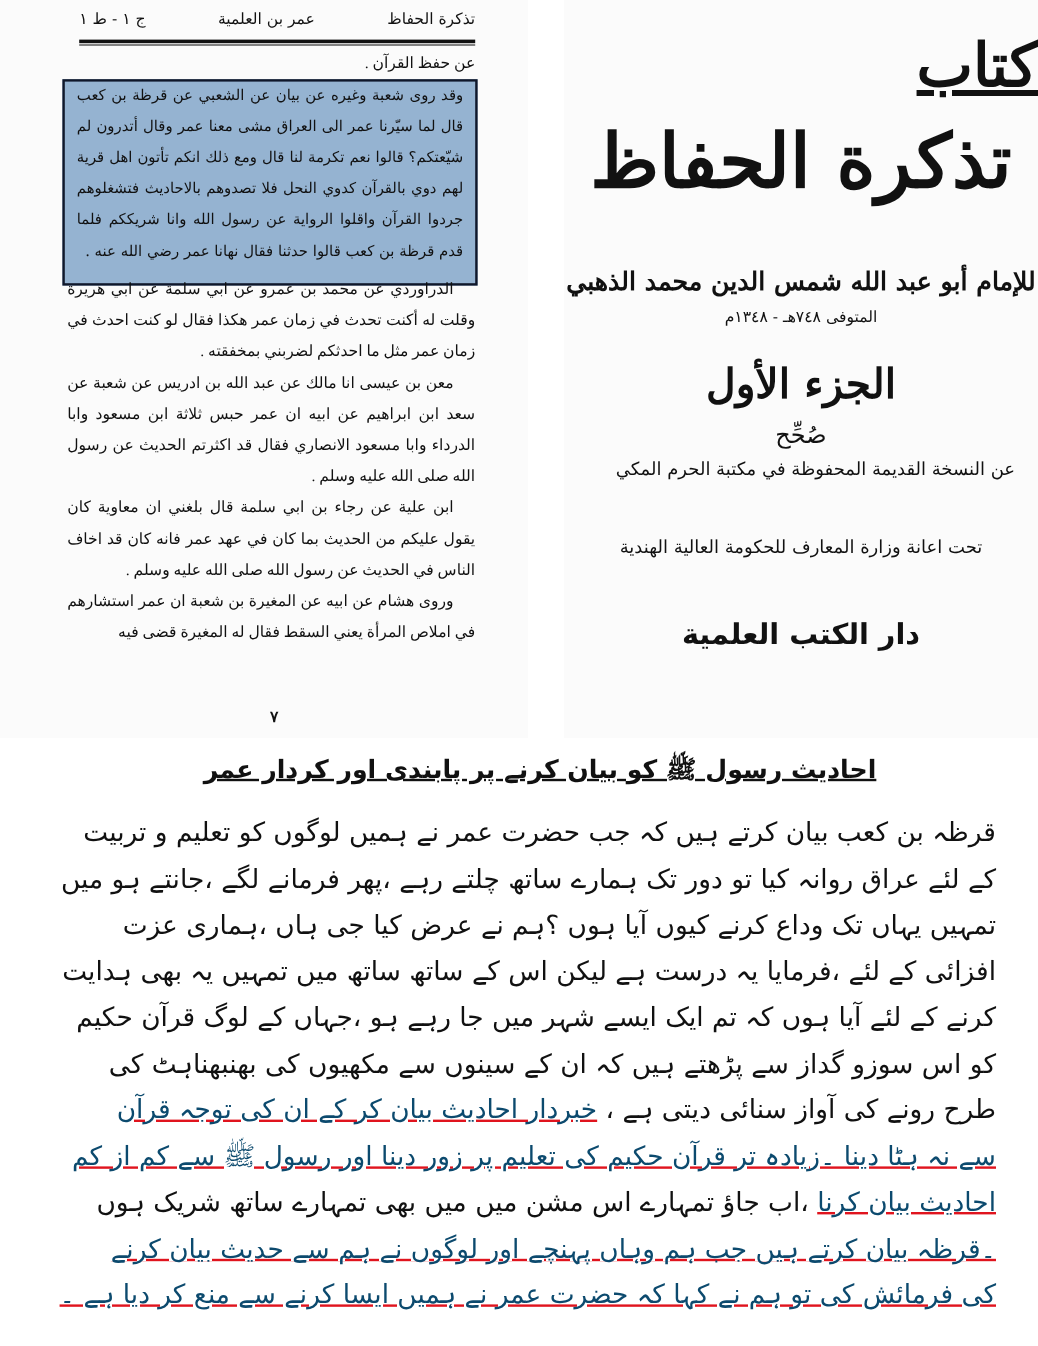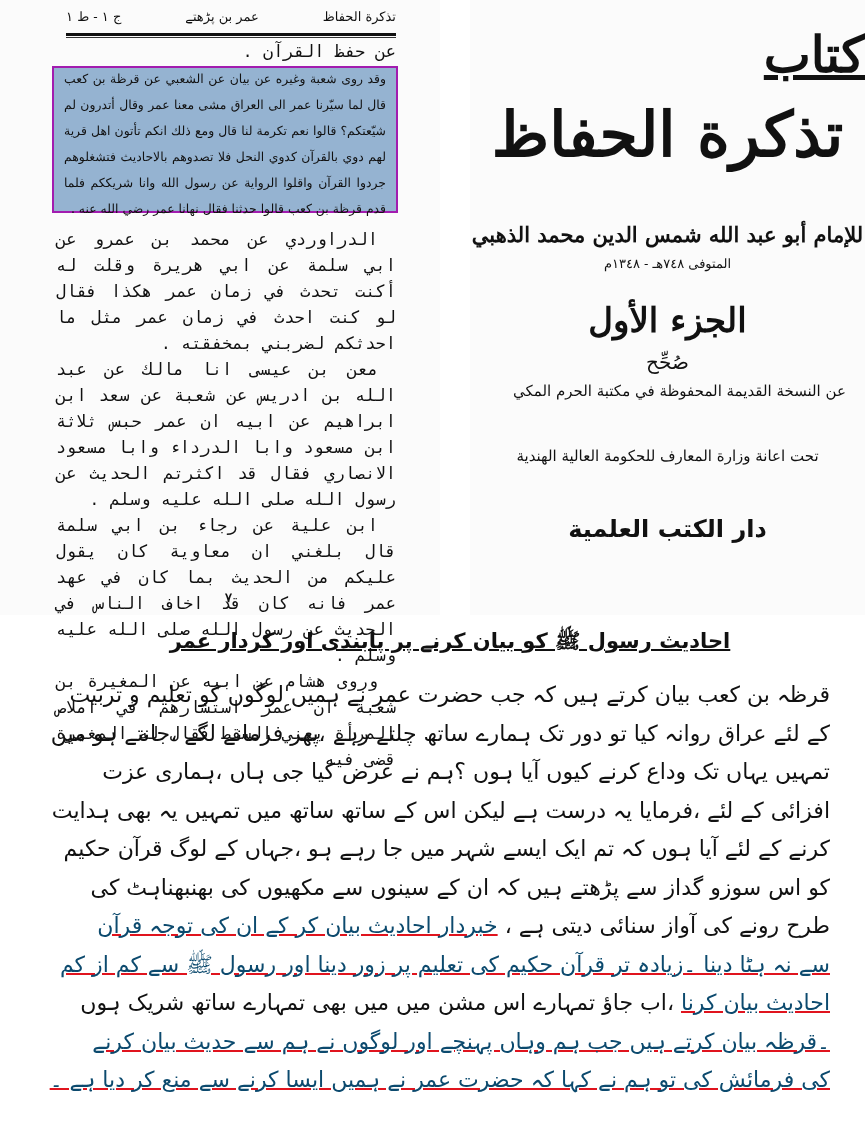--- a/index.html
+++ b/index.html
@@ -3,23 +3,23 @@
 <meta charset="utf-8">
 <style>
   html,body{margin:0;padding:0;}
   body{width:865px;height:1122px;background:#ffffff;position:relative;overflow:hidden;font-family:"DejaVu Sans",sans-serif;color:#111;}
   .rtl{direction:rtl;unicode-bidi:embed;}
   
   .left-page{position:absolute;left:0;top:0;width:440px;height:615px;background:#fbfbfb;}
   .running-head{position:absolute;left:66px;top:4px;width:330px;height:24px;display:flex;justify-content:space-between;align-items:center;direction:rtl;font-family:"DejaVu Serif",serif;font-size:13px;}
   .head-rule{position:absolute;left:66px;top:33px;width:330px;height:3px;background:#111;}
   .head-rule2{position:absolute;left:66px;top:37px;width:330px;height:1px;background:#333;}
-  .left-text{position:absolute;left:56px;width:340px;font-family:Liberation Mono, monospace;font-size:17px;line-height:26px;direction:rtl;text-align:justify;text-align-last:right;}
+  .left-text{position:absolute;left:56px;width:340px;font-family:Liberation Serif, serif;font-size:13px;line-height:26px;direction:rtl;text-align:justify;text-align-last:right;}
   .lt-1{top:40px;}
-  .blue-box{position:absolute;left:52px;top:66px;width:346px;height:147px;background:#95b3d1;border:2px solid #a21caf;box-sizing:border-box;}
+  .blue-box{position:absolute;left:52px;top:66px;width:346px;height:172px;background:#95b3d1;border:2px solid #0f172a;box-sizing:border-box;}
   .blue-text{position:absolute;left:10px;right:10px;top:-2px;font-family:"DejaVu Serif",serif;font-size:12.4px;line-height:26px;direction:rtl;text-align:justify;text-align-last:right;}
   .lt-2{top:228px;}
   .page-num{position:absolute;left:225px;top:590px;font-family:"DejaVu Serif",serif;font-size:13px;font-weight:bold;}
   
   .title-page{position:absolute;left:470px;top:0;width:395px;height:615px;background:#fbfbfb;}
   .tp-kitab{position:absolute;left:0;width:395px;top:20px;text-align:right;font-family:"DejaVu Serif",serif;font-size:50px;font-weight:bold;line-height:70px;letter-spacing:2px;text-decoration:underline;}
   .tp-tadhkira{position:absolute;left:0;width:395px;top:95px;text-align:center;font-family:"DejaVu Serif",serif;font-size:62px;font-weight:bold;line-height:80px;}
   .tp-author{position:absolute;left:0;width:395px;top:222px;text-align:center;font-family:"DejaVu Serif",serif;font-size:21px;font-weight:bold;}
   .tp-death{position:absolute;left:0;width:395px;top:256px;text-align:center;font-family:"DejaVu Serif",serif;font-size:13px;}
   .tp-volume{position:absolute;left:0;width:395px;top:300px;text-align:center;font-family:"DejaVu Serif",serif;font-size:34px;font-weight:bold;}
@@ -34,21 +34,21 @@
   .urdu-body .line{display:block;text-align:justify;text-align-last:justify;white-space:nowrap;}
   .red{color:#0c4a6e;text-decoration:underline;text-decoration-color:#e0141e;text-decoration-thickness:2px;}
   .black{color:#111;}
 </style>
 </head>
 <body>
 
 <div class="left-page">
   <div class="running-head">
     <span>تذكرة الحفاظ</span>
-    <span>عمر بن پڑھتے</span>
+    <span>عمر بن العلمية</span>
     <span>ج ١ - ط ١</span>
   </div>
   <div class="head-rule"></div>
   <div class="head-rule2"></div>
 
   <div class="left-text lt-1">عن حفظ القرآن .</div>
 
   <div class="blue-box">
     <div class="blue-text">وقد روى شعبة وغيره عن بيان عن الشعبي عن قرظة بن كعب قال لما سيّرنا عمر الى العراق مشى معنا عمر وقال أتدرون لم شيّعتكم؟ قالوا نعم تكرمة لنا قال ومع ذلك انكم تأتون اهل قرية لهم دوي بالقرآن كدوي النحل فلا تصدوهم بالاحاديث فتشغلوهم جردوا القرآن واقلوا الرواية عن رسول الله وانا شريككم فلما قدم قرظة بن كعب قالوا حدثنا فقال نهانا عمر رضي الله عنه .</div>
   </div>

